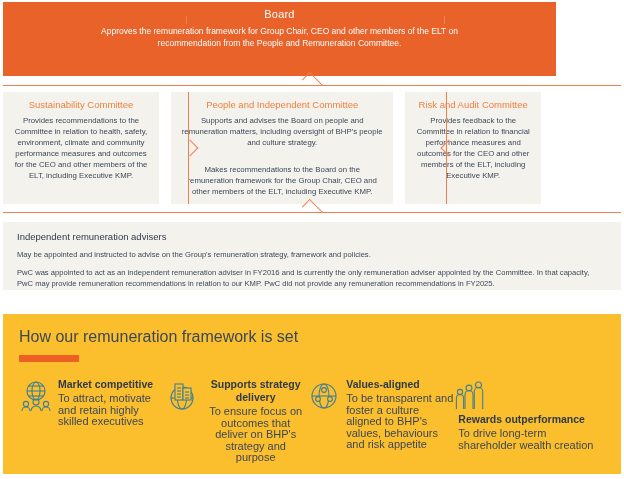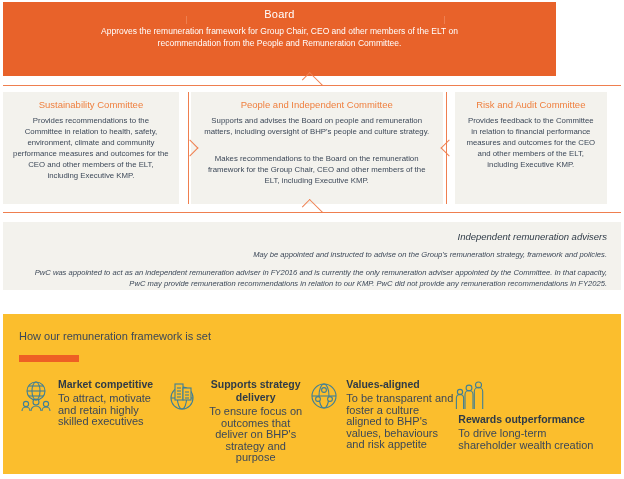--- a/index.html
+++ b/index.html
@@ -35,21 +35,21 @@
     transform:rotate(45deg);
     transform-origin:center;
   }
   .conn-top{top:76px;}
   .conn-bot{top:203px;}
   .conn-bot .chev{top:1px;}
   .tick{position:absolute;width:1.4px;height:8px;background:#ef7f4f;top:16px;}
 
   
   .committees{
-    position:absolute;left:3px;top:92px;width:604px;height:112px;
+    position:absolute;left:3px;top:92px;width:538px;height:112px;
     display:flex;align-items:stretch;
   }
   .cbox{
     background:#f3f2ed;box-sizing:border-box;
     padding:7px 10px 6px 10px;text-align:center;
   }
   .cbox.col1{width:180px;}
   .cbox.col2{width:258px;margin-left:12px;}
   .cbox.col3{width:156px;margin-left:12px;}
   .c-title{color:#ef7f3e;font-size:9.5px;line-height:12px;margin-bottom:4px;}
@@ -69,32 +69,32 @@
   .vsep.right .vchev{
     border-top:1.4px solid #ef7f4f;border-right:none;
     border-left:1.4px solid #ef7f4f;
     transform:rotate(-45deg);left:2px;
   }
 
   
   .advisers{
     position:absolute;left:3px;top:222px;width:618px;height:68px;
     background:#f3f2ed;box-sizing:border-box;
-    padding:9px 14px 0 14px;text-align:right;font-style:italic;
+    padding:9px 14px 0 14px;text-align:left;
   }
   .a-title{font-size:9.5px;color:#2f3b47;margin-bottom:7px;}
   .a-line{font-size:7.6px;line-height:11px;color:#3c4858;margin-bottom:7px;}
 
   
   .yellow{
     position:absolute;left:3px;top:314px;width:618px;height:160px;
     background:#fbbe2d;box-sizing:border-box;
     padding:14px 14px 0 16px;
   }
-  .y-title{font-size:11px;line-height:17px;color:#3c4858;}
+  .y-title{font-size:16px;line-height:17px;color:#3c4858;}
   .y-bar{width:60px;height:7px;background:#ee5f24;margin-top:10px;}
 
   .pillars{display:flex;margin-top:16px;}
   .pillar{display:flex;align-items:flex-start;}
   .pillar.p1{width:152px;}
   .pillar.p2{width:148px;text-align:center;}
   .pillar.p3{width:152px;}
   .pillar.p4{width:160px;flex-direction:column;}
   .p-icon{width:34px;flex:0 0 34px;margin-top:1px;}
   .p-icon svg{display:block;}

